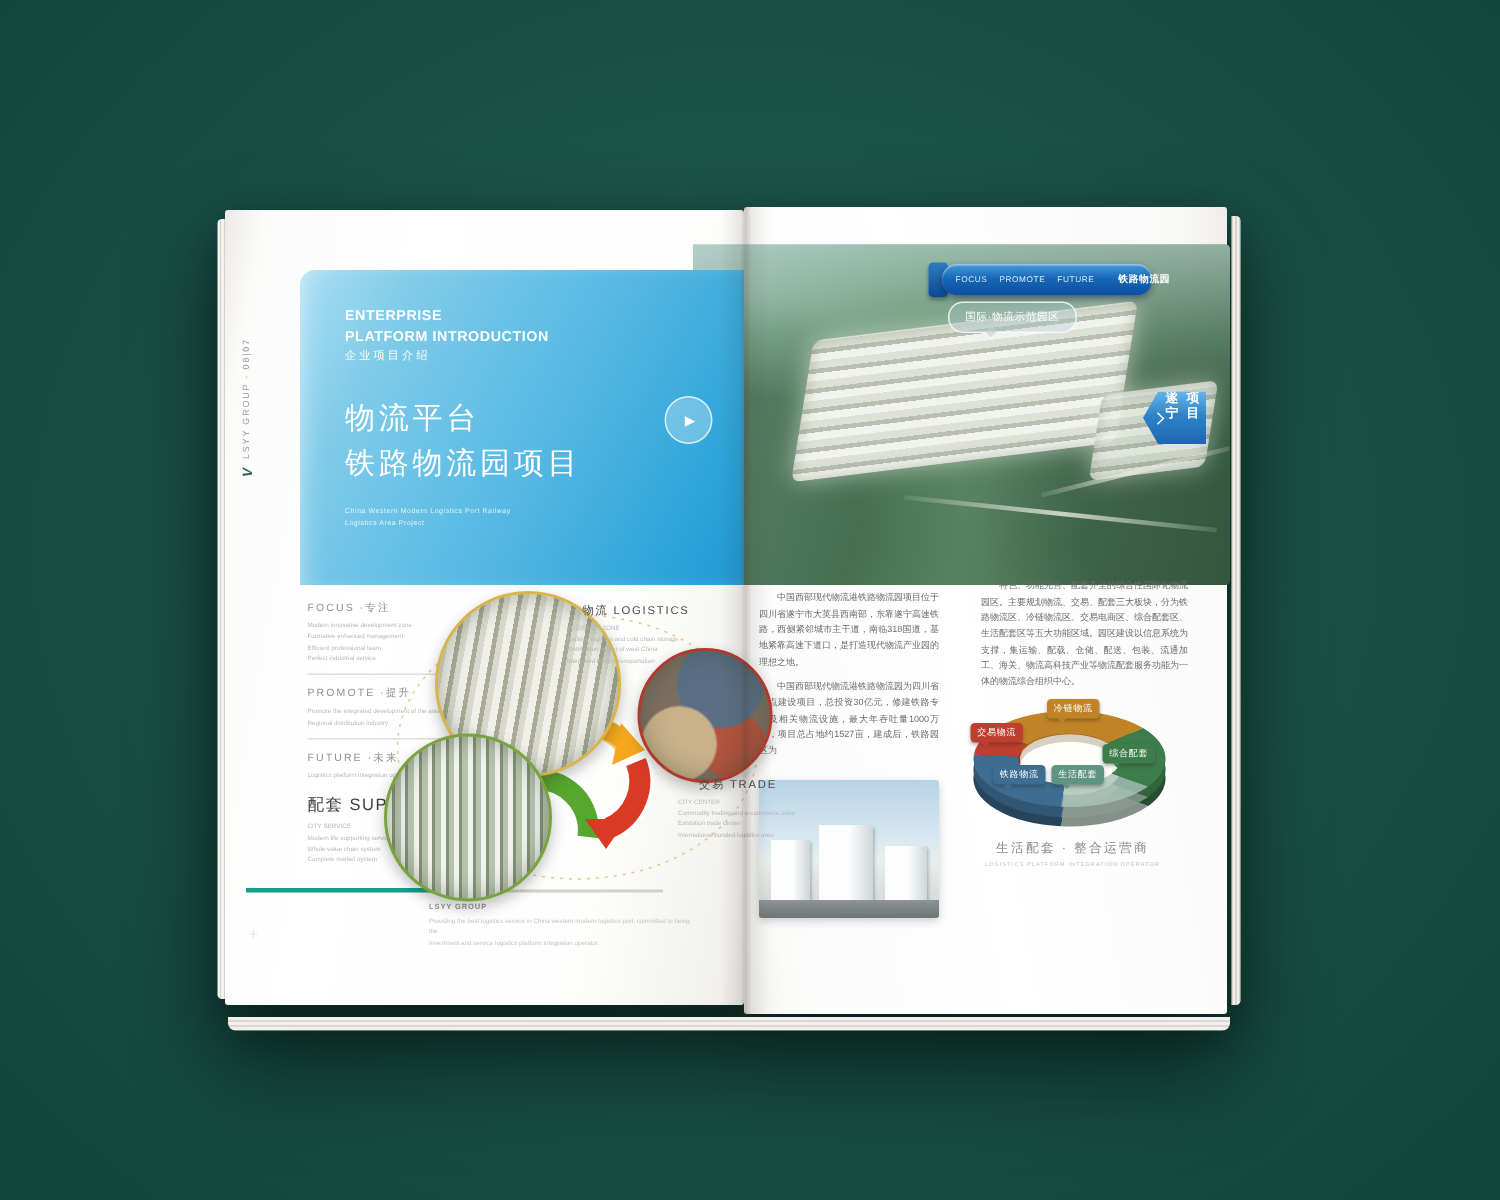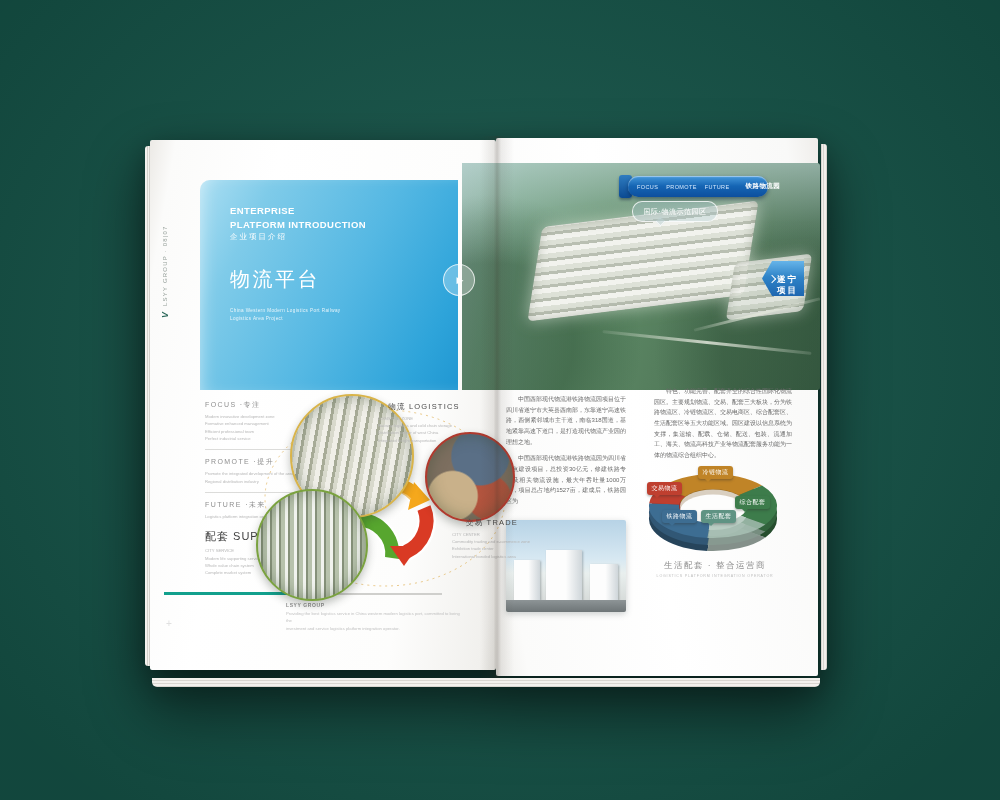--- a/index.html
+++ b/index.html
@@ -26,21 +26,21 @@
     background:repeating-linear-gradient(180deg,#f3f1ed 0 2px,#d9d6d0 2px 3.2px);}
   .gutter{position:absolute;left:330px;top:0;width:34px;height:542px;z-index:30;pointer-events:none;
     background:linear-gradient(90deg,rgba(0,0,0,0) 0%,rgba(60,50,40,.10) 40%,rgba(60,50,40,.26) 50%,rgba(60,50,40,.09) 62%,rgba(0,0,0,0) 100%);}
   
   .spine{position:absolute;left:10px;top:22px;height:160px;z-index:5;
     writing-mode:vertical-rl;transform:rotate(180deg);
     display:flex;align-items:center;gap:5px;
     font-size:6px;letter-spacing:1.2px;color:#96a09b;}
   .spine .logo{font-size:9px;font-weight:bold;font-style:italic;color:#2c685a;}
   
-  .cover{position:absolute;left:50px;top:44px;width:258px;height:210px;z-index:6;
+  .cover{position:absolute;left:50px;top:44px;width:296px;height:210px;z-index:6;
     border-radius:10px 0 0 0;color:#fff;box-sizing:border-box;padding:24px 0 0 30px;
     background:linear-gradient(118deg,#aadef2 0%,#7fcbe9 20%,#55b8e3 55%,#2ea4da 85%,#2097d2 100%);
     box-shadow:inset 10px 0 18px -10px rgba(255,255,255,.55);}
   .cover .eyebrow{font-size:9.5px;font-weight:bold;letter-spacing:.4px;line-height:1.45;}
   .cover .eyebrow-cn{font-size:7.5px;letter-spacing:2px;margin-top:0;opacity:.95;}
   .cover .title{margin-top:22px;font-size:20px;letter-spacing:2.5px;line-height:1.5;font-weight:500;}
   .cover .sub{margin-top:13px;font-size:4.6px;line-height:1.9;letter-spacing:.4px;color:rgba(255,255,255,.85);}
   .play{position:absolute;left:293px;top:128px;width:32px;height:32px;border-radius:50%;z-index:12;
     background:rgba(255,255,255,.28);border:1px solid rgba(255,255,255,.75);
     display:flex;align-items:center;justify-content:center;color:#fff;font-size:9px;padding-left:2px;box-sizing:border-box;}
@@ -74,21 +74,21 @@
     border:1px solid rgba(255,255,255,.78);background:rgba(170,200,205,.35);
     color:#fff;font-size:7px;letter-spacing:.5px;text-align:center;line-height:19px;}
   .bubble::after{content:"";position:absolute;left:24px;bottom:-3.6px;width:6px;height:6px;
     background:rgba(190,210,212,.55);border-right:1px solid rgba(255,255,255,.78);border-bottom:1px solid rgba(255,255,255,.78);
     transform:rotate(45deg);}
   
   .ribbon{position:absolute;left:300px;top:98px;width:42px;height:35px;
     background:linear-gradient(180deg,#66b4e9 0%,#2f84c8 45%,#1e66b0 100%);
     clip-path:polygon(24% 0,100% 0,100% 100%,24% 100%,0 50%);
     box-shadow:0 2px 4px rgba(0,20,50,.4);
-    display:flex;flex-direction:column;justify-content:flex-end;box-sizing:border-box;padding-left:15px;gap:1px;}
+    display:flex;flex-direction:row;justify-content:flex-start;box-sizing:border-box;padding-left:15px;gap:1px;}
   .ribbon::before{content:"";position:absolute;left:7px;top:14.5px;width:5px;height:5px;
     border-top:1.4px solid #fff;border-right:1.4px solid #fff;transform:rotate(45deg);}
   .ribbon span{font-size:8.5px;font-weight:bold;color:#fff;letter-spacing:2px;line-height:1.15;}
   
   .side-list{position:absolute;left:55px;top:264px;width:108px;z-index:6;}
   .side-title{font-size:7px;color:#8f8f8f;letter-spacing:1.4px;margin-bottom:3px;}
   .micro{font-size:4.2px;line-height:1.75;color:#b7b7b7;}
   .side-divider{width:96px;height:1px;background:#dcdcda;margin:7px 0;}
   .side-title.big{font-size:11px;color:#3f3f3f;letter-spacing:1px;margin-top:9px;}
   .lbl{position:absolute;z-index:8;}
@@ -166,20 +166,21 @@
     </div>
 
     <div class="cover">
       <div class="eyebrow">
         <div>ENTERPRISE</div>
         <div>PLATFORM INTRODUCTION</div>
       </div>
       <div class="eyebrow-cn">企业项目介绍</div>
       <div class="title">
         <div>物流平台</div>
+        <div>铁路物流园项目</div>
       </div>
       <div class="sub">
         <div>China Western Modern Logistics Port Railway</div>
         <div>Logistics Area Project</div>
       </div>
     </div>
 
     <div class="aerial">
       <div class="warehouses"></div>
       <div class="warehouses small"></div>

